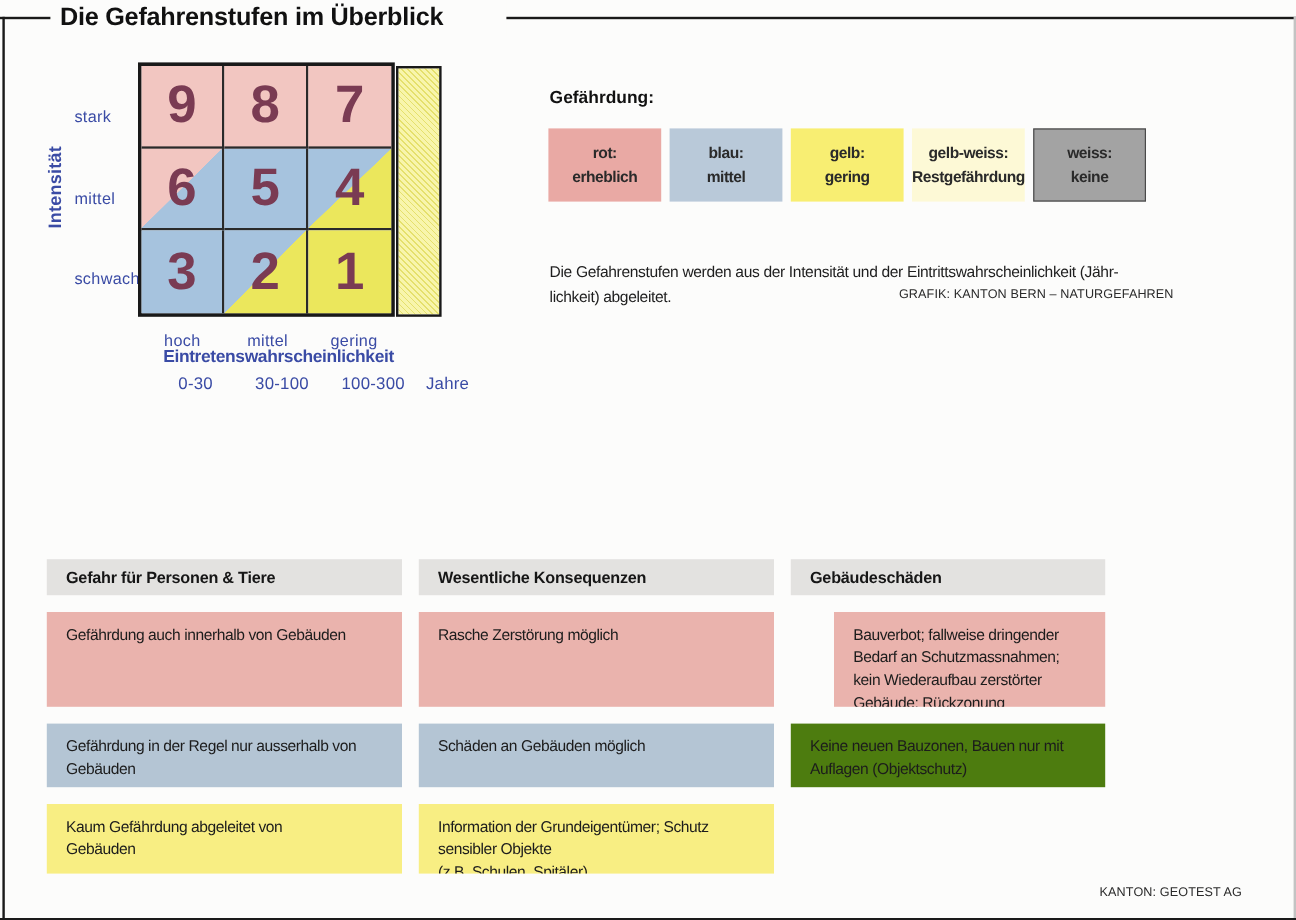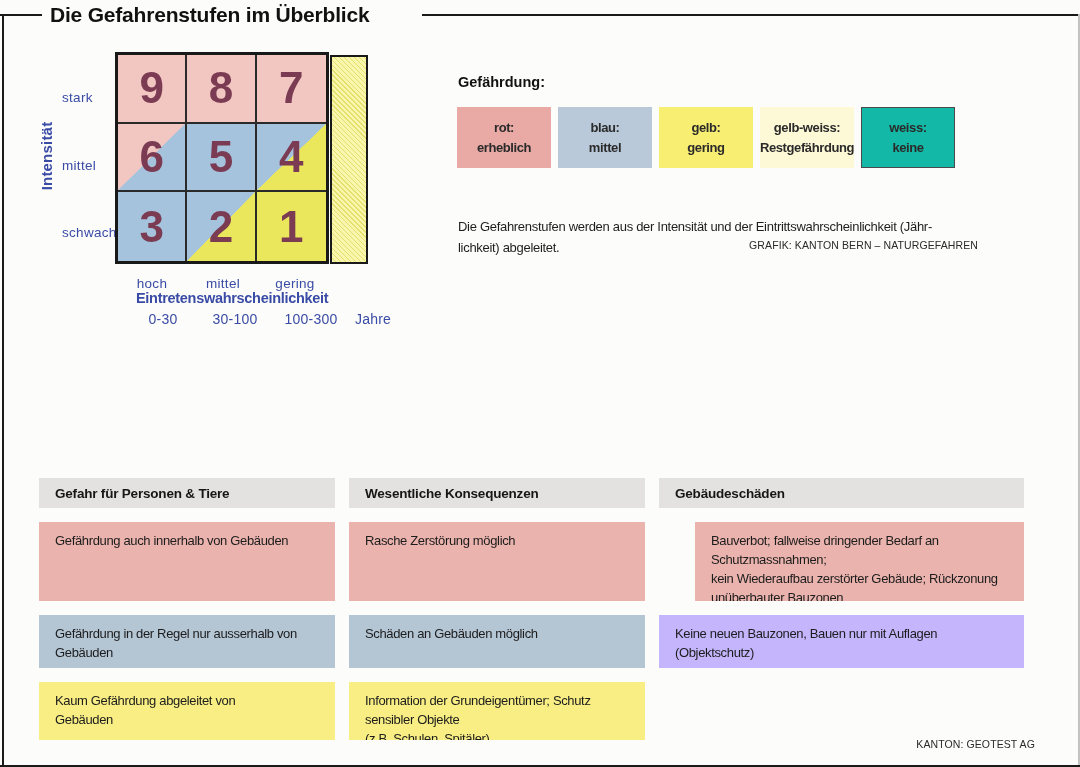--- a/index.html
+++ b/index.html
@@ -71,21 +71,21 @@
     position:absolute;left:458px;top:216px;width:520px;
     font-size:13px;letter-spacing:-0.3px;line-height:21px;color:#1e1e1e;white-space:nowrap;
   }
   .note .credit{
     position:absolute;right:0;bottom:2px;
     font-size:10.5px;letter-spacing:0.1px;color:#2a2a2a;
   }
 
   
   .htable{
-    position:absolute;left:39px;top:478px;width:985px;
+    position:absolute;left:39px;top:466px;width:882px;
     display:grid;grid-template-columns:296px 296px 1fr;
     grid-template-rows:30px 79px 53px 58px;column-gap:6px;row-gap:6px;gap:14px;
   }
   .th{
     display:flex;align-items:center;padding:0 16px;box-sizing:border-box;
     font-weight:bold;font-size:13.5px;letter-spacing:-0.2px;color:#161616;
   }
   .td{
     padding:9px 14px 0 16px;box-sizing:border-box;
     font-size:13px;letter-spacing:-0.35px;line-height:19px;color:#1c1c1c;
@@ -148,21 +148,21 @@
       <span>mittel</span>
     </div>
     <div class="lbox" style="background: rgb(248, 238, 114);">
       <span>gelb:</span>
       <span>gering</span>
     </div>
     <div class="lbox" style="background: rgb(253, 249, 214);">
       <span>gelb-weiss:</span>
       <span>Restgefährdung</span>
     </div>
-    <div class="lbox bordered" style="background: #14b8a6;">
+    <div class="lbox bordered" style="background: #a3a3a3;">
       <span>weiss:</span>
       <span>keine</span>
     </div>
   </div>
 
   <div class="note">
     <span>Die Gefahrenstufen werden aus der Intensität und der Eintrittswahrscheinlichkeit (Jähr-</span><br>
     <span>lichkeit) abgeleitet.</span>
     <span class="credit">GRAFIK: KANTON BERN  – NATURGEFAHREN</span>
   </div>
@@ -174,21 +174,21 @@
 
     <div class="td" style="background: rgb(234, 179, 173);">Gefährdung auch innerhalb von Gebäuden</div>
     <div class="td" style="background: rgb(234, 179, 173);">Rasche Zerstörung möglich</div>
     <div class="td" style="background: rgb(234, 179, 173); margin-left: 36px;">Bauverbot; fallweise dringender Bedarf an Schutzmassnahmen;
 kein Wiederaufbau zerstörter Gebäude; Rückzonung
 unüberbauter Bauzonen</div>
 
     <div class="td" style="background: rgb(180, 197, 212);">Gefährdung in der Regel nur ausserhalb von
 Gebäuden</div>
     <div class="td" style="background: rgb(180, 197, 212);">Schäden an Gebäuden möglich</div>
-    <div class="td" style="background: #c4b5fd;">Keine neuen Bauzonen, Bauen nur mit Auflagen (Objektschutz)</div>
+    <div class="td" style="background: #4d7c0f;">Keine neuen Bauzonen, Bauen nur mit Auflagen (Objektschutz)</div>
 
     <div class="td" style="background: rgb(248, 238, 131);">Kaum Gefährdung abgeleitet von
 Gebäuden</div>
     <div class="td" style="background: rgb(248, 238, 131);">Information der Grundeigentümer; Schutz sensibler Objekte
 (z.B. Schulen, Spitäler)</div>
   </div>
 
   <div class="source">KANTON: GEOTEST AG</div>
 
 </div>

